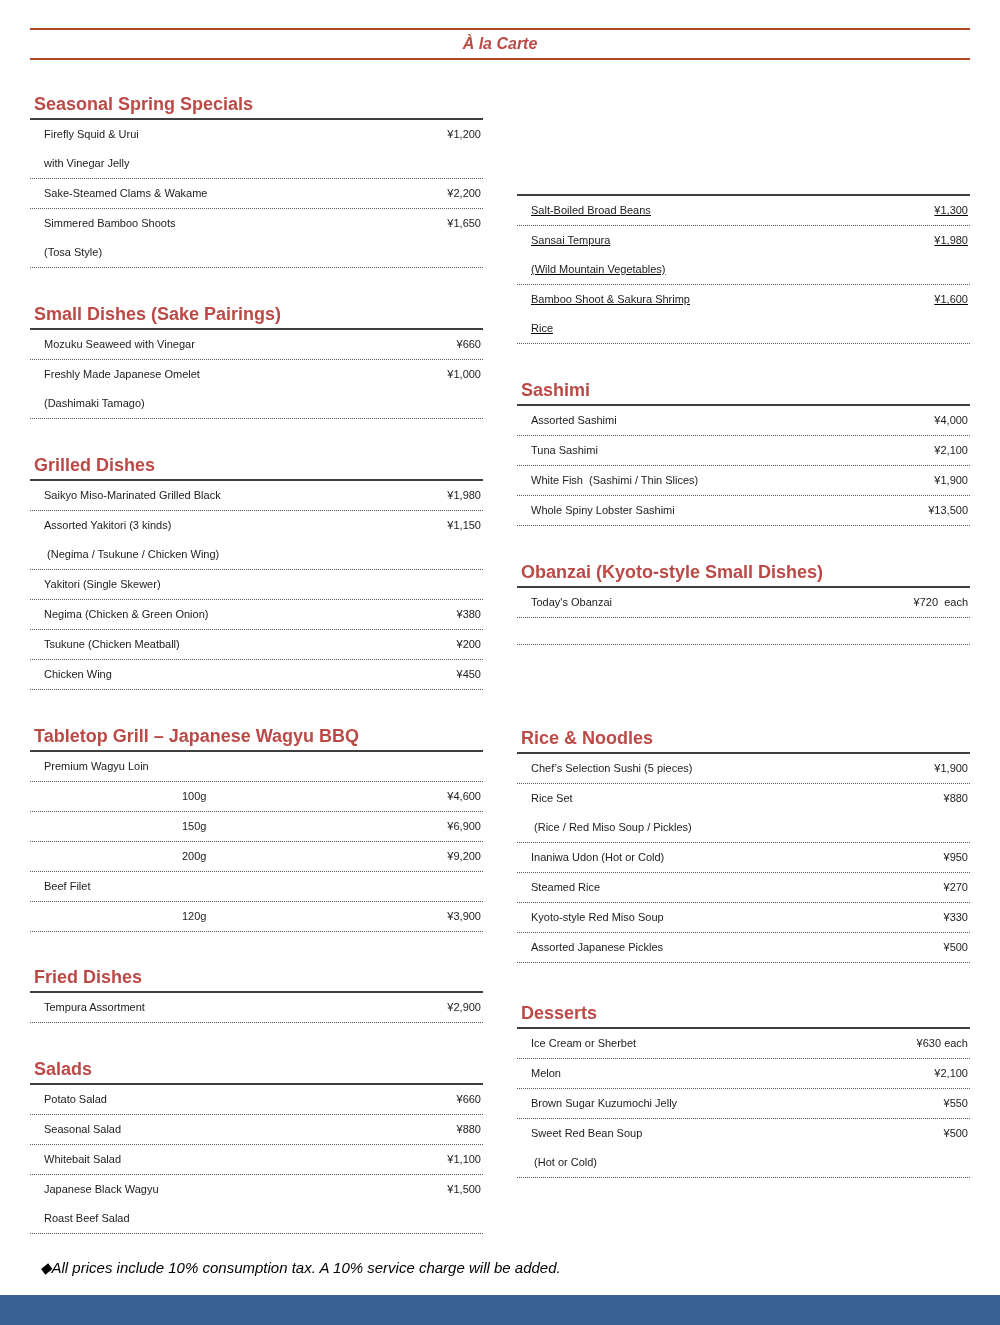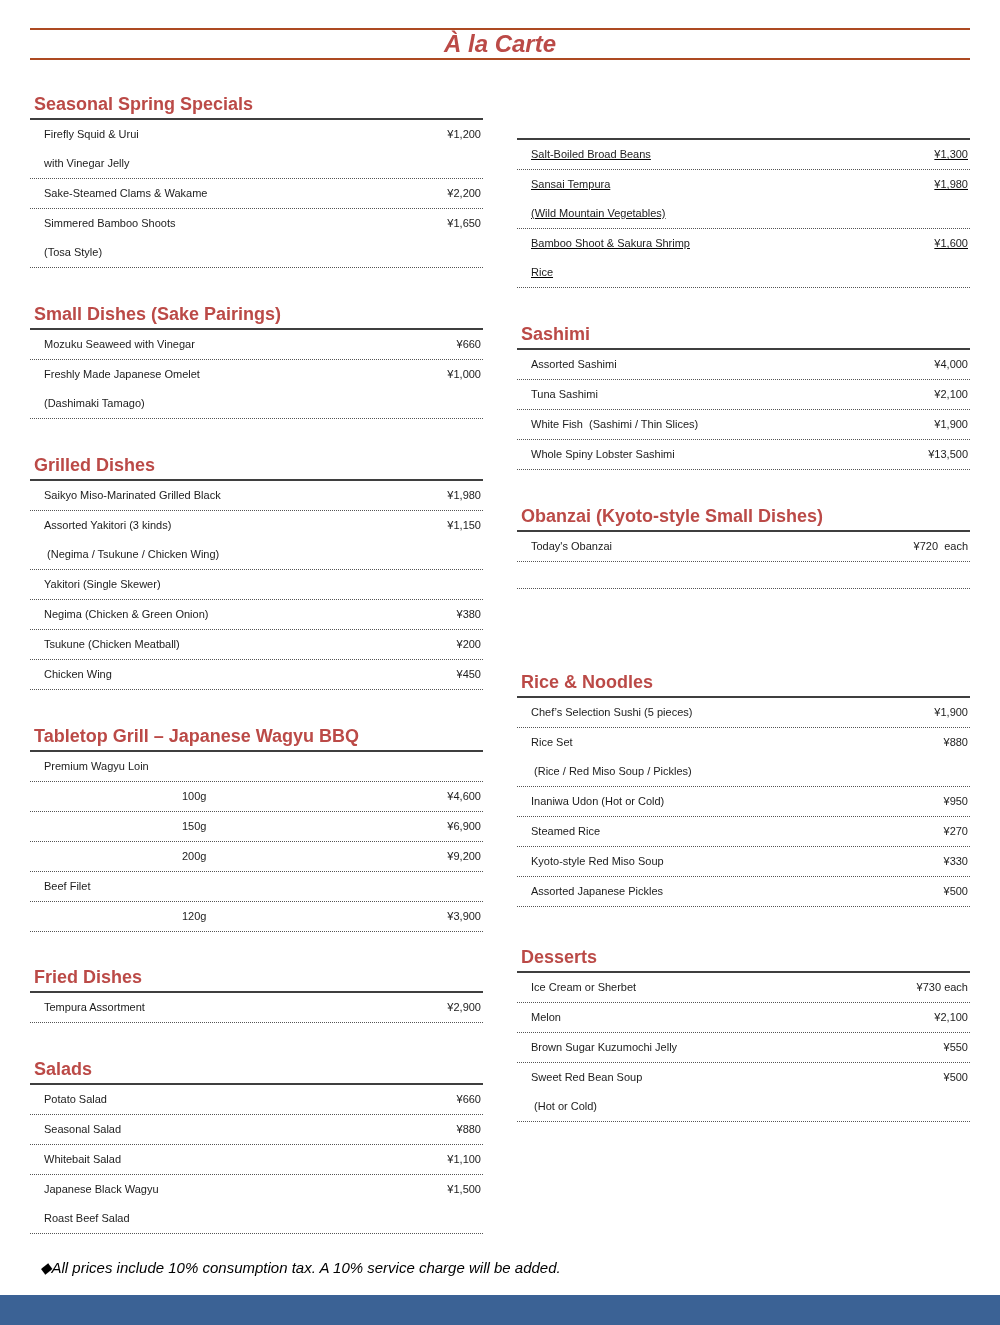--- a/index.html
+++ b/index.html
@@ -18,28 +18,28 @@
     background:#fff;overflow:hidden;
     font-family:"Liberation Sans",sans-serif;
   }
   .rule-header{
     margin:28px 30px 0 30px;
     border-top:2px solid var(--rule);
     border-bottom:2px solid var(--rule);
   }
   .page-title{
     text-align:center;
-    font-size:24px;font-weight:bold;font-style:italic;
+    font-size:16px;font-weight:bold;font-style:italic;
     color:var(--accent);
     line-height:28px;
   }
   .columns{
     display:flex;gap:34px;
     padding:0 30px;
-    align-items:flex-start;
+    align-items:center;
   }
   .col{width:453px;}
   .section-title{
     color:var(--accent);
     font-weight:bold;font-size:18px;line-height:19px;
     margin:0 0 4px 4px;
     white-space:pre-wrap;
   }
   .items{border-top:2px solid var(--solid);}
   .item{border-bottom:1px dotted var(--dots);}
@@ -361,21 +361,21 @@
               </div>
             </div>
           </div>
         </div>
         <div class="section" style="margin-top: 41px;">
           <div class="section-title">Desserts</div>
           <div class="items">
             <div class="item">
               <div class="line">
                 <span class="name">Ice Cream or Sherbet</span>
-                <span class="price">¥730 each</span>
+                <span class="price">¥630 each</span>
               </div>
             </div>
             <div class="item">
               <div class="line">
                 <span class="name">Melon</span>
                 <span class="price">¥2,100</span>
               </div>
             </div>
             <div class="item">
               <div class="line">

